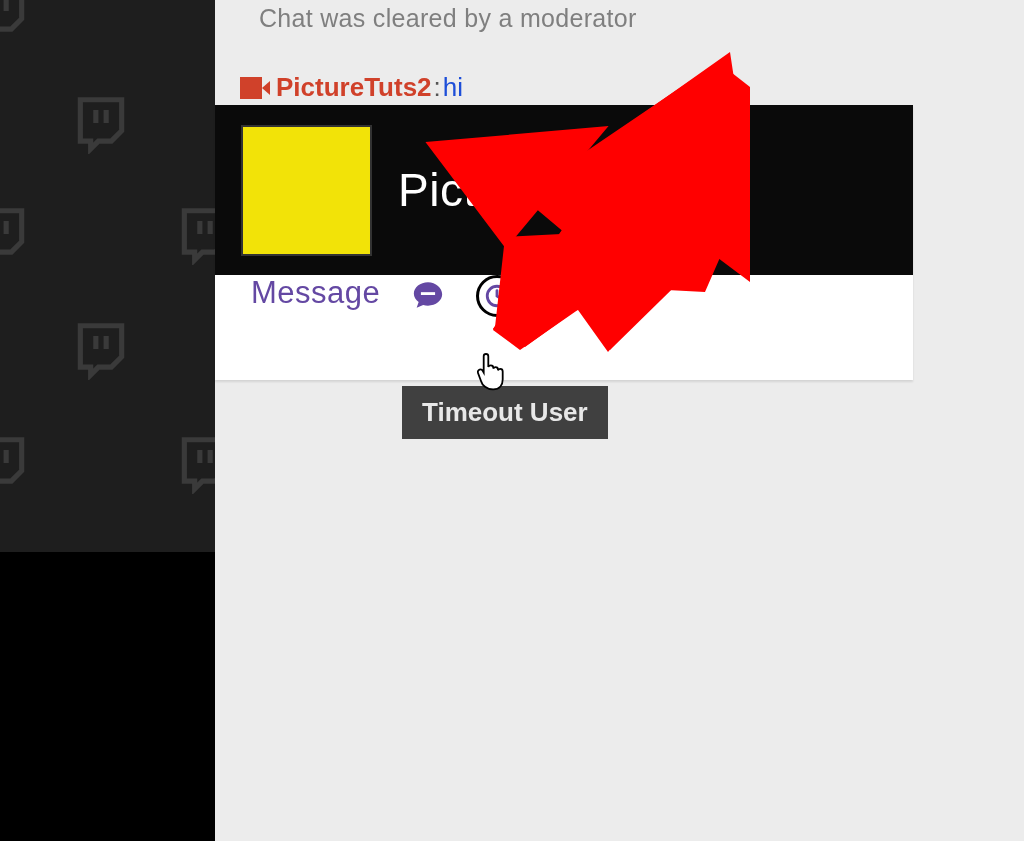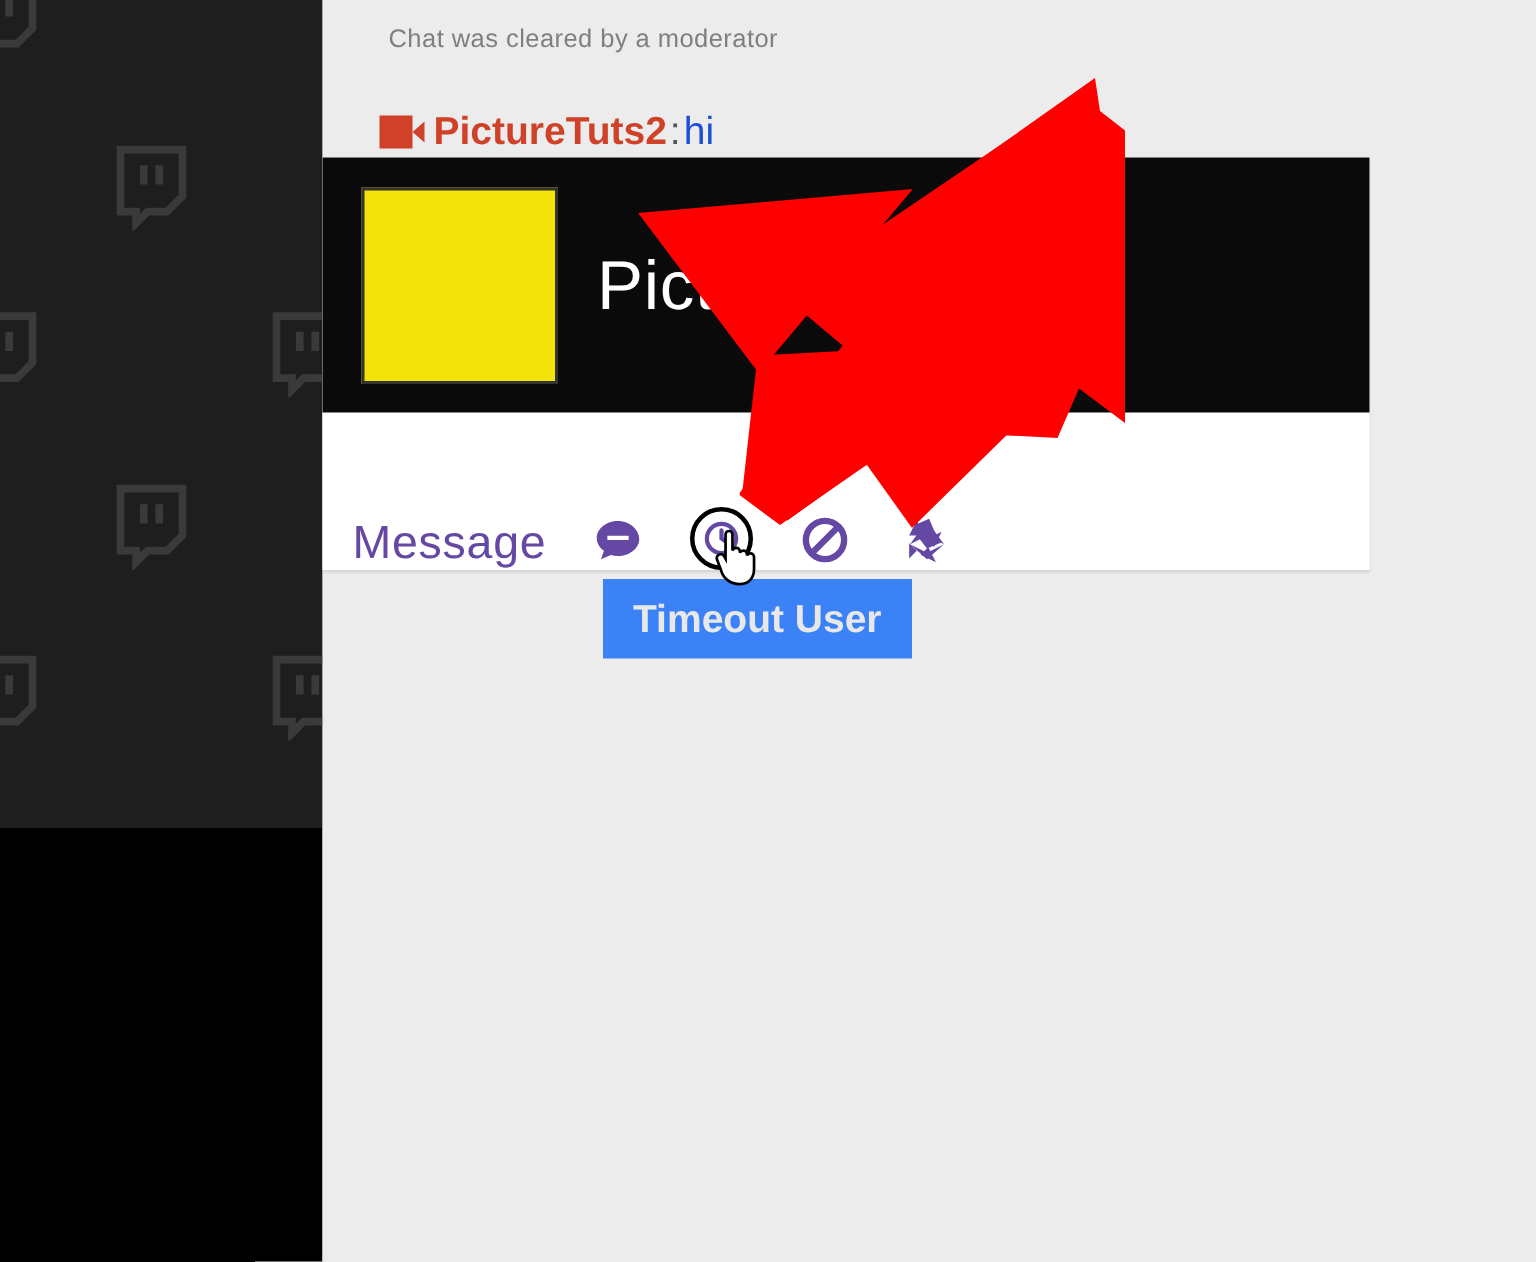--- a/index.html
+++ b/index.html
@@ -1,36 +1,36 @@
 <!DOCTYPE html>
 <html><head>
 <meta charset="utf-8">
 <style>
 html,body{margin:0;padding:0;width:1024px;height:841px;overflow:hidden;font-family:Arial,Helvetica,sans-serif;background:#ececec}
 .sidebar{position:absolute;left:0;top:0;width:215px;height:552px;background:#131313}
 .sideoverlay{position:absolute;left:0;top:0;width:215px;height:552px;background:rgba(40,40,40,0.55)}
 .sidebar-bottom{position:absolute;left:0;top:552px;width:215px;height:289px;background:#000}
 .chat-area{position:absolute;left:215px;top:0;width:809px;height:841px;background:#ececec}
-.notice{position:absolute;left:259px;top:16px;font-size:17px;color:#7f7f7f;font-weight:500;letter-spacing:0.3px}
-.msg-line{position:absolute;left:253px;top:72px;display:flex;align-items:flex-end}
+.notice{position:absolute;left:259px;top:4px;font-size:25px;color:#7f7f7f;font-weight:500;letter-spacing:0.3px}
+.msg-line{position:absolute;left:240px;top:72px;display:flex;align-items:flex-end}
 .camera-icon{width:30px;height:30px;position:relative;margin-right:6px}
 .camera-body{position:absolute;left:0;top:4px;width:22px;height:22px;background:#d0412a}
 .camera-lens{position:absolute;right:0;top:8px;width:0;height:0;border-top:7px solid transparent;border-bottom:7px solid transparent;border-right:8px solid #d0412a}
 .username{color:#d0412a;font-size:26px;font-weight:600}
 .msg-sep{color:#555;font-size:26px;margin:0 2px}
 .msg-text{color:#1d4ed8;font-size:26px}
 .usercard{position:absolute;left:215px;top:105px;width:698px;height:275px;background:#fff;box-shadow:0 2px 2px rgba(0,0,0,0.1)}
 .usercard-header{position:relative;height:170px;background:#0a0a0a;display:flex;align-items:center}
 .avatar{width:127px;height:127px;margin:20px 26px;background:#f2e308;border:2px solid #333}
 .display-name{color:#fff;font-size:46px;font-weight:500;letter-spacing:0.5px}
-.actions{height:105px;display:flex;align-items:flex-end;padding-left:20px;gap:28px}
+.actions{height:105px;display:flex;align-items:flex-start;padding-left:36px;gap:28px}
 .action-label{color:#6448a3;font-size:31px;font-weight:500;letter-spacing:0.5px}
 .icon-btn{width:40px;height:40px;display:flex;align-items:center;justify-content:center;cursor:pointer}
 .icon-btn.hov{border:3px solid #000;border-radius:50%;width:36px;height:36px}
-.tooltip{position:absolute;left:402px;top:386px;background:#3b82f6;color:#e8e8e8;font-size:26px;font-weight:600;padding:11px 20px}
+.tooltip{position:absolute;left:402px;top:386px;background:#404040;color:#e8e8e8;font-size:26px;font-weight:600;padding:11px 20px}
 .twitch-ghost{position:absolute;width:62px;height:62px}
 .twitch-ghost svg{width:100%;height:100%;opacity:1}
 .arrow{position:absolute;left:310px;top:32px;width:440px;height:320px;pointer-events:none}
 .cursor-hand{position:absolute;left:475px;top:350px;width:32px;height:42px;pointer-events:none}
 </style>
 </head>
 <body>
 
 <div class="sidebar">
   <div class="sideoverlay"></div>

